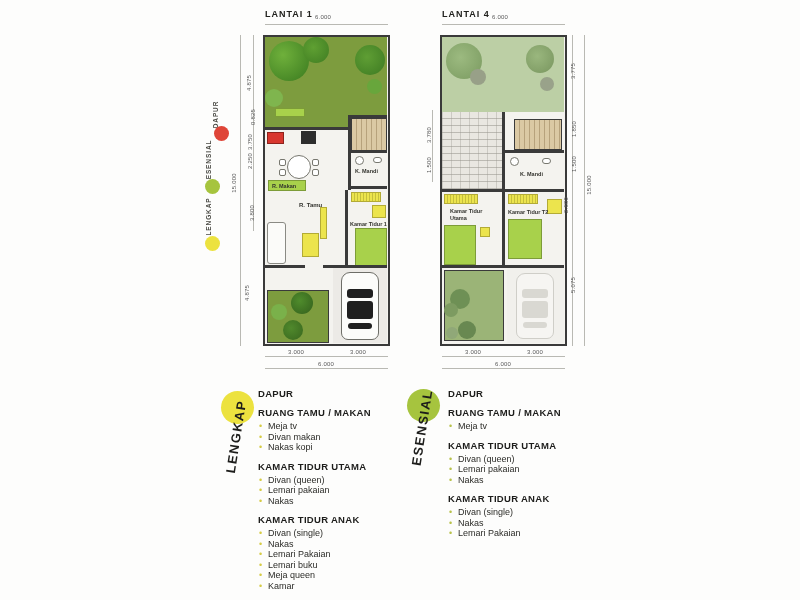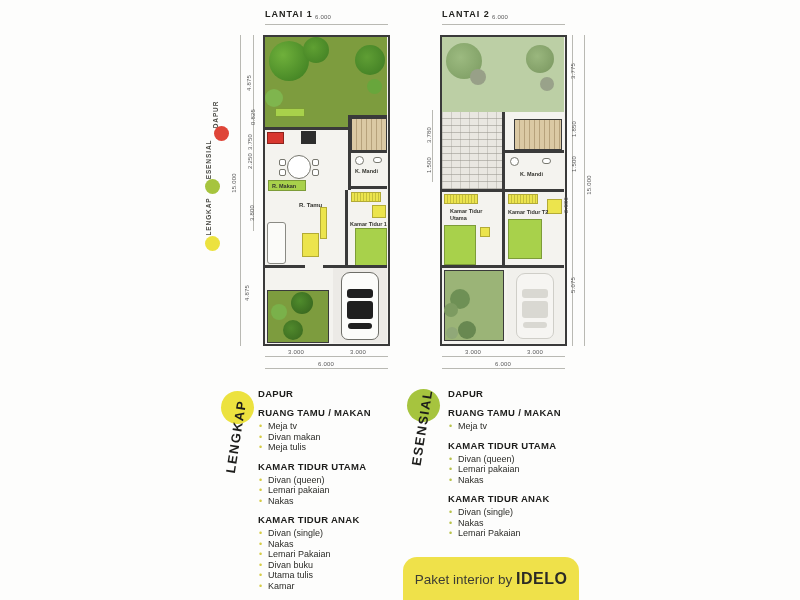--- a/index.html
+++ b/index.html
@@ -142,21 +142,21 @@
   <div class="dim dimv" style="left:236px;top:158px;width:28px;">2.250</div>
   <div class="dim dimv" style="left:238px;top:210px;width:28px;">3.800</div>
   <div class="dim dimv" style="left:232px;top:290px;width:30px;">4.875</div>
   <div class="dim dimv" style="left:217px;top:180px;width:34px;">15.000</div>
   <div class="dimline" style="left:265px;top:356px;width:123px;height:1px;"></div>
   <div class="dim" style="left:281px;top:349px;width:30px;">3.000</div>
   <div class="dim" style="left:343px;top:349px;width:30px;">3.000</div>
   <div class="dimline" style="left:265px;top:368px;width:123px;height:1px;"></div>
   <div class="dim" style="left:311px;top:361px;width:30px;">6.000</div>
 
-  <div class="plantitle" style="left:442px;top:9px;">LANTAI 2</div>
+  <div class="plantitle" style="left:442px;top:9px;">LANTAI 4</div>
   <div class="dimline" style="left:442px;top:24px;width:123px;height:1px;"></div>
   <div class="dim" style="left:485px;top:14px;width:30px;">6.000</div>
 
   <div class="plan" style="left:440px;top:35px;width:127px;height:311px;">
 
     <div class="zone" style="left:0;top:0;width:122px;height:75px;background:#bccfa5;"></div>
     <div class="tree" style="left:4px;top:6px;width:36px;height:36px;background:radial-gradient(circle at 40% 40%,#9cba80,#7a9a60);"></div>
     <div class="tree" style="left:28px;top:32px;width:16px;height:16px;background:#98a088;"></div>
     <div class="tree" style="left:84px;top:8px;width:28px;height:28px;background:radial-gradient(circle at 40% 40%,#9ab77e,#78955e);"></div>
     <div class="tree" style="left:98px;top:40px;width:14px;height:14px;background:#99a28a;"></div>
@@ -222,39 +222,39 @@
 
   <div class="pkg lengkap" style="left:258px;top:388px;">
     <div class="sec">
       <h4>DAPUR</h4>
     </div>
     <div class="sec">
       <h4>RUANG TAMU / MAKAN</h4>
       <ul>
         <li>Meja tv</li>
         <li>Divan makan</li>
-        <li>Meja tulis</li>
+        <li>Nakas kopi</li>
       </ul>
     </div>
     <div class="sec">
       <h4>KAMAR TIDUR UTAMA</h4>
       <ul>
         <li>Divan (queen)</li>
         <li>Lemari pakaian</li>
         <li>Nakas</li>
       </ul>
     </div>
     <div class="sec">
       <h4>KAMAR TIDUR ANAK</h4>
       <ul>
         <li>Divan (single)</li>
         <li>Nakas</li>
         <li>Lemari Pakaian</li>
-        <li>Divan buku</li>
-        <li>Utama tulis</li>
+        <li>Lemari buku</li>
+        <li>Meja queen</li>
         <li>Kamar</li>
       </ul>
     </div>
   </div>
 
   <div class="badge" style="left: 407px; top: 389px; background: rgb(166, 196, 62);"></div>
   <div class="badgetext" style="left:378px;top:420px;width:88px;">ESENSIAL</div>
 
   <div class="pkg esensial" style="left:448px;top:388px;">
     <div class="sec">
@@ -277,17 +277,14 @@
     <div class="sec">
       <h4>KAMAR TIDUR ANAK</h4>
       <ul>
         <li>Divan (single)</li>
         <li>Nakas</li>
         <li>Lemari Pakaian</li>
       </ul>
     </div>
   </div>
 
-  <div class="footer" style="left: 403px; top: 557px; width: 176px; height: 43px; padding-top: 13px; box-sizing: border-box; background: rgb(239, 225, 74);">
-    <span class="pre">Paket interior by </span><span class="brand">IDELO</span>
-  </div>
 
 </div>
 
 </body></html>

